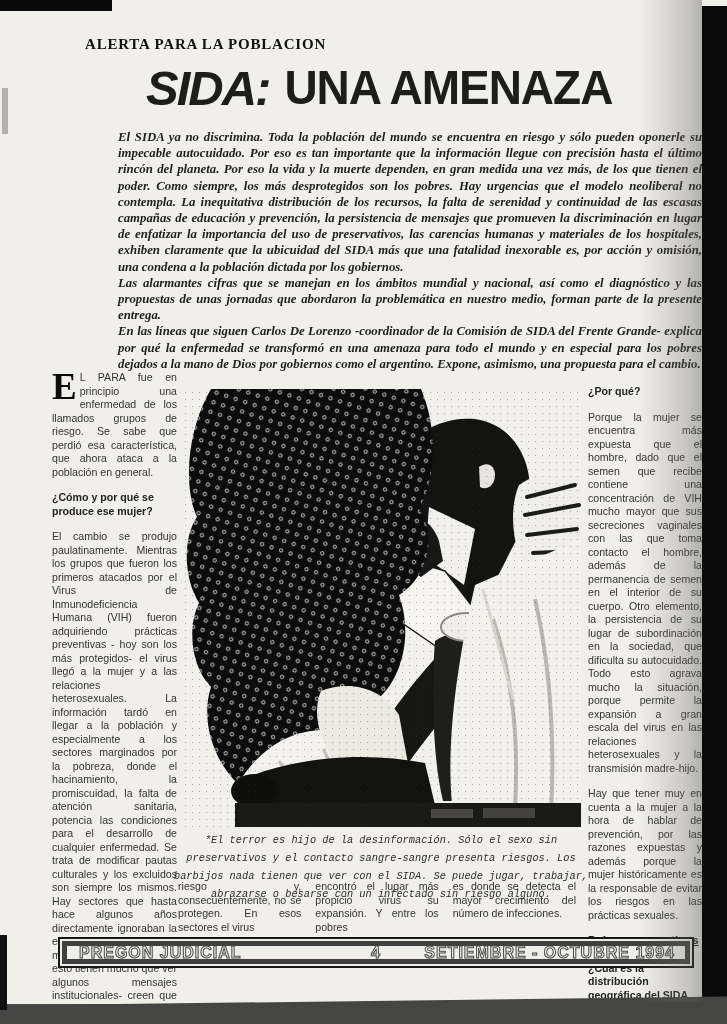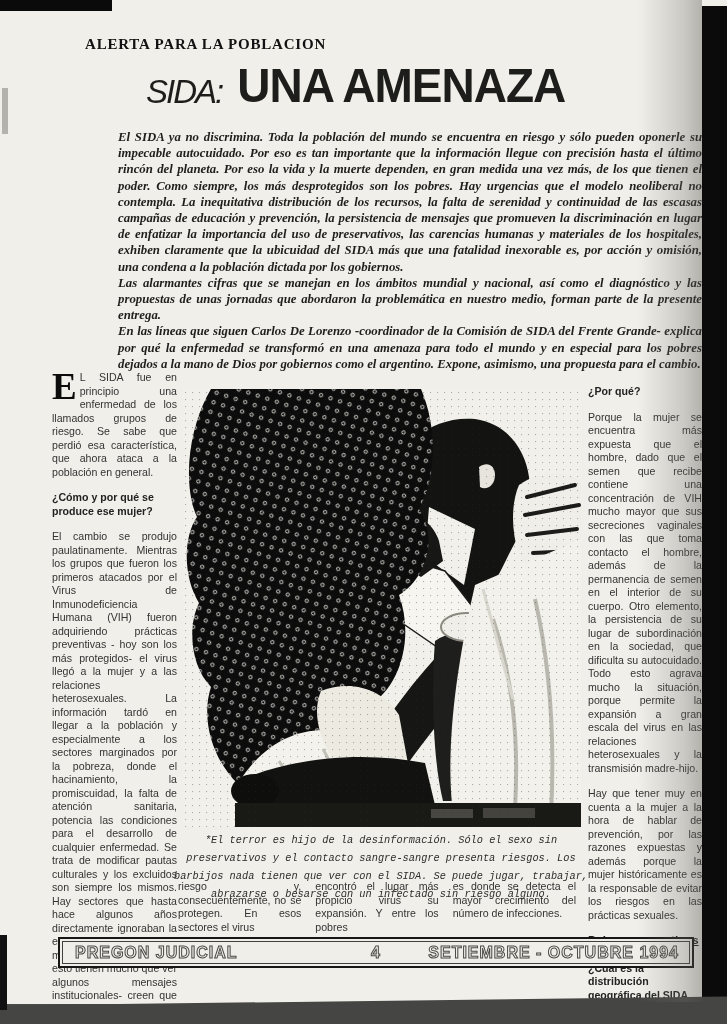--- a/index.html
+++ b/index.html
@@ -14,21 +14,21 @@
     background:linear-gradient(to right,rgba(110,108,102,0) 0%,rgba(110,108,102,0.28) 70%,rgba(80,78,74,0.38) 100%);
     pointer-events:none;z-index:30;}
   .band-bottom{position:absolute;left:-12px;top:1001px;width:760px;height:50px;background:#454543;transform:rotate(-0.7deg);z-index:20;}
   .strip-bottomleft{position:absolute;left:0;top:935px;width:7px;height:75px;background:#111;z-index:25;}
   .smudge-left{position:absolute;left:2px;top:88px;width:6px;height:46px;background:rgba(120,118,112,.5);}
 
   
   .kicker{position:absolute;left:85px;top:36px;font-family:"Liberation Serif",serif;
     font-weight:bold;font-size:15px;letter-spacing:.8px;color:#121212;}
   .headline{position:absolute;left:146px;top:60px;display:flex;align-items:baseline;gap:15px;white-space:nowrap;color:#1d1d1b;}
-  .headline .lead{font-family:"Liberation Sans",sans-serif;font-style:italic;font-weight:400;font-size:33px;letter-spacing:-2px;}
+  .headline .lead{font-family:"Liberation Sans",sans-serif;font-style:italic;font-weight:700;font-size:49px;letter-spacing:-2px;}
   .headline .rest{font-family:"Liberation Sans",sans-serif;font-weight:700;font-size:46px;letter-spacing:-1px;transform:scaleY(1.06);transform-origin:bottom;}
 
   
   .intro{position:absolute;left:118px;top:129px;width:584px;
     font-family:"Liberation Serif",serif;font-style:italic;font-weight:700;
     font-size:12.8px;line-height:16.2px;text-align:justify;color:#1e1e1c;}
   .intro p{margin:0;}
 
   
   .coltext{font-size:10.6px;line-height:13.5px;text-align:justify;color:#333;}
@@ -48,21 +48,21 @@
     line-height:18px;text-align:center;color:#2c2c2a;}
 
   
   .bottomrow{position:absolute;left:178px;top:880px;width:398px;display:flex;gap:14px;}
   .bottomrow .bcol{flex:1;font-size:10.6px;line-height:13.5px;text-align:justify;color:#333;}
 
   
   .footer{position:absolute;left:58px;top:937px;width:636px;height:31px;
     border:2px solid #161616;background:#efeee8;box-sizing:border-box;z-index:15;}
   .footer-inner{position:absolute;left:2px;right:2px;top:2px;bottom:2px;
-    border:1px solid #404040;display:flex;align-items:center;}
+    border:5px solid #404040;display:flex;align-items:center;}
   .outline-text{font-weight:bold;font-size:16px;letter-spacing:1px;
     color:rgba(240,239,233,.92);-webkit-text-stroke:1px #4a4a46;white-space:nowrap;}
   .pub{position:absolute;left:12px;top:50%;transform:translateY(-50%);}
   .pnum{position:absolute;left:50%;top:50%;transform:translate(-50%,-50%);}
   .issue{position:absolute;right:10px;top:50%;transform:translateY(-50%);}
 </style>
 </head>
 <body>
 
 <div class="scan">
@@ -78,21 +78,21 @@
     <span class="rest">UNA AMENAZA</span>
   </div>
 
   <div class="intro">
     <p>El SIDA ya no discrimina. Toda la población del mundo se encuentra en riesgo y sólo pueden oponerle su impecable autocuidado. Por eso es tan importante que la información llegue con precisión hasta el último rincón del planeta. Por eso la vida y la muerte dependen, en gran medida una vez más, de los que tienen el poder. Como siempre, los más desprotegidos son los pobres. Hay urgencias que el modelo neoliberal no contempla. La inequitativa distribución de los recursos, la falta de serenidad y continuidad de las escasas campañas de educación y prevención, la persistencia de mensajes que promueven la discriminación en lugar de enfatizar la importancia del uso de preservativos, las carencias humanas y materiales de los hospitales, exhiben claramente que la ubicuidad del SIDA más que una fatalidad inexorable es, por acción y omisión, una condena a la población dictada por los gobiernos.</p>
     <p>Las alarmantes cifras que se manejan en los ámbitos mundial y nacional, así como el diagnóstico y las propuestas de unas jornadas que abordaron la problemática en nuestro medio, forman parte de la presente entrega.</p>
     <p>En las líneas que siguen Carlos De Lorenzo -coordinador de la Comisión de SIDA del Frente Grande- explica por qué la enfermedad se transformó en una amenaza para todo el mundo y en especial para los pobres dejados a la mano de Dios por gobiernos como el argentino. Expone, asimismo, una propuesta para el cambio.</p>
   </div>
 
   <div class="leftcol coltext">
-    <p class="colp"><span class="dropcap">E</span><span>L SIDA fue en principio una enfermedad de los llamados grupos de riesgo. Se sabe que perdió esa característica, que ahora ataca a la población en general.</span></p>
+    <p class="colp"><span class="dropcap">E</span><span>L PARA fue en principio una enfermedad de los llamados grupos de riesgo. Se sabe que perdió esa característica, que ahora ataca a la población en general.</span></p>
     <p class="q">¿Cómo y por qué se produce ese mujer?</p>
     <p class="colp">El cambio se produjo paulatinamente. Mientras los grupos que fueron los primeros atacados por el Virus de Inmunodeficiencia Humana (VIH) fueron adquiriendo prácticas preventivas - hoy son los más protegidos- el virus llegó a la mujer y a las relaciones heterosexuales. La información tardó en llegar a la población y especialmente a los sectores marginados por la pobreza, donde el hacinamiento, la promiscuidad, la falta de atención sanitaria, potencia las condiciones para el desarrollo de cualquier enfermedad. Se trata de modificar pautas culturales y los excluidos son siempre los mismos. Hay sectores que hasta hace algunos años directamente ignoraban la existencia del SIDA y muchos que aún hoy -en esto tienen mucho que ver algunos mensajes institucionales- creen que es una enfermedad de ciertos grupos, ignoran que se encuentran en</p>
   </div>
 
   <div class="photo">
     <svg viewBox="0 0 398 438" preserveAspectRatio="none">
       <defs>
         <pattern id="curls" width="10" height="10" patternUnits="userSpaceOnUse" patternTransform="rotate(18)">
           <rect width="10" height="10" fill="#0c0c0c"></rect>
           <circle cx="3.2" cy="3.2" r="1.7" fill="none" stroke="#e8e7e0" stroke-width="0.9"></circle>

